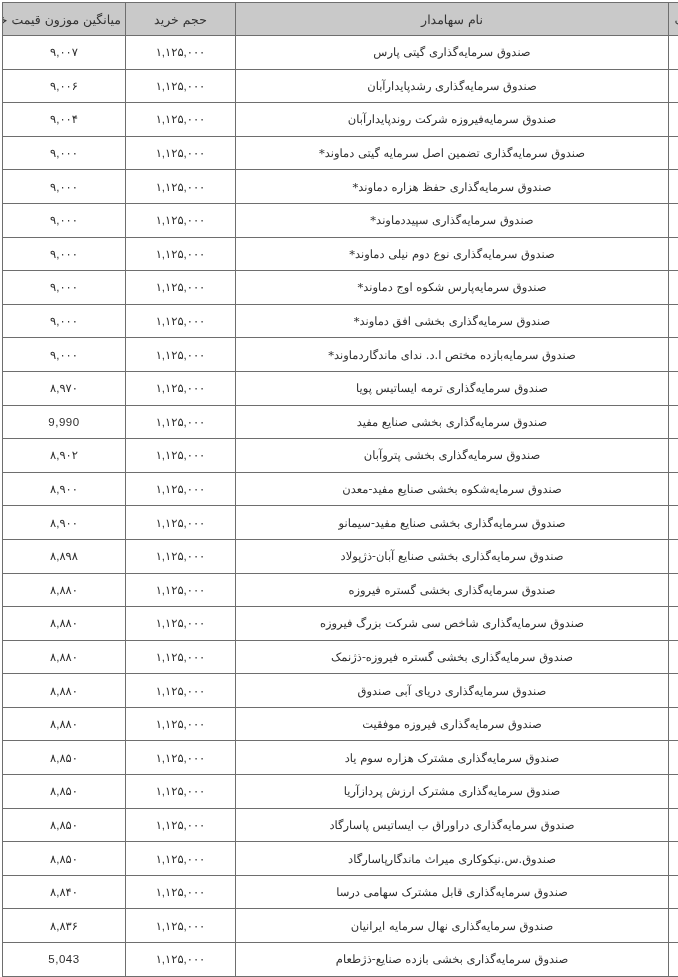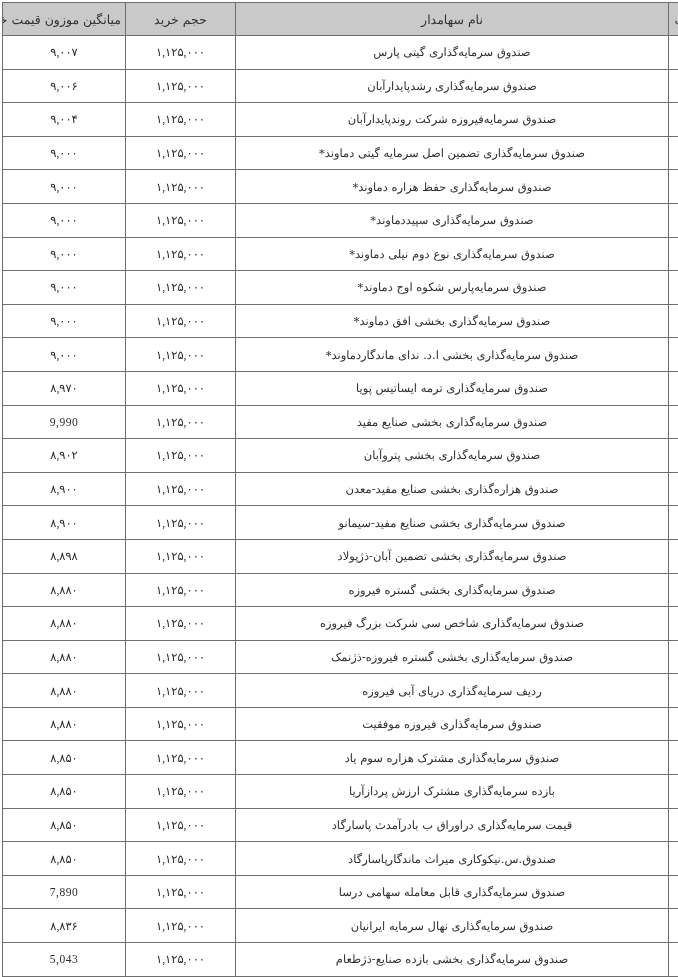--- a/index.html
+++ b/index.html
@@ -46,21 +46,21 @@
     table.fund-table tbody td {
       height: 32.6px;
       font-size: 11.5px;
       color: #2e2e2e;
     }
     col.c-rank  { width: 40px; }
     col.c-name  { width: 433px; }
     col.c-vol   { width: 110px; }
     col.c-price { width: 123px; }
     td.num {
-      font-family: Liberation Serif, serif;
+      font-family: Liberation Sans, sans-serif;
       font-size: 10.5px;
       letter-spacing: 0.5px;
       color: #444;
     }
     td.rank {
       font-family: "DejaVu Sans", sans-serif;
       font-size: 10.5px;
     }
   </style>
 </head>
@@ -132,21 +132,21 @@
           <td class="num">۹,۰۰۰</td>
         </tr>
         <tr>
           <td class="rank">۲۸</td>
           <td class="name">صندوق سرمایه‌گذاری بخشی افق دماوند*</td>
           <td class="num">۱,۱۲۵,۰۰۰</td>
           <td class="num">۹,۰۰۰</td>
         </tr>
         <tr>
           <td class="rank">۲۹</td>
-          <td class="name">صندوق سرمایه‌گذاری بخشی ا.د. ندای ماندگاردماوند*</td>
+          <td class="name">صندوق سرمایه‌بازده مختص ا.د. ندای ماندگاردماوند*</td>
           <td class="num">۱,۱۲۵,۰۰۰</td>
           <td class="num">۹,۰۰۰</td>
         </tr>
         <tr>
           <td class="rank">۳۰</td>
           <td class="name">صندوق سرمایه‌گذاری ترمه ایساتیس پویا</td>
           <td class="num">۱,۱۲۵,۰۰۰</td>
           <td class="num">۸,۹۷۰</td>
         </tr>
         <tr>
@@ -156,33 +156,33 @@
           <td class="num">9,990</td>
         </tr>
         <tr>
           <td class="rank">۳۲</td>
           <td class="name">صندوق سرمایه‌گذاری بخشی پتروآبان</td>
           <td class="num">۱,۱۲۵,۰۰۰</td>
           <td class="num">۸,۹۰۲</td>
         </tr>
         <tr>
           <td class="rank">۳۳</td>
-          <td class="name">صندوق هزاره‌گذاری بخشی صنایع مفید-معدن</td>
+          <td class="name">صندوق سرمایه‌شکوه بخشی صنایع مفید-معدن</td>
           <td class="num">۱,۱۲۵,۰۰۰</td>
           <td class="num">۸,۹۰۰</td>
         </tr>
         <tr>
           <td class="rank">۳۴</td>
           <td class="name">صندوق سرمایه‌گذاری بخشی صنایع مفید-سیمانو</td>
           <td class="num">۱,۱۲۵,۰۰۰</td>
           <td class="num">۸,۹۰۰</td>
         </tr>
         <tr>
           <td class="rank">۳۵</td>
-          <td class="name">صندوق سرمایه‌گذاری بخشی تضمین آبان-ذژپولاد</td>
+          <td class="name">صندوق سرمایه‌گذاری بخشی صنایع آبان-ذژپولاد</td>
           <td class="num">۱,۱۲۵,۰۰۰</td>
           <td class="num">۸,۸۹۸</td>
         </tr>
         <tr>
           <td class="rank">۳۶</td>
           <td class="name">صندوق سرمایه‌گذاری بخشی گستره فیروزه</td>
           <td class="num">۱,۱۲۵,۰۰۰</td>
           <td class="num">۸,۸۸۰</td>
         </tr>
         <tr>
@@ -192,59 +192,59 @@
           <td class="num">۸,۸۸۰</td>
         </tr>
         <tr>
           <td class="rank">۳۸</td>
           <td class="name">صندوق سرمایه‌گذاری بخشی گستره فیروزه-ذژنمک</td>
           <td class="num">۱,۱۲۵,۰۰۰</td>
           <td class="num">۸,۸۸۰</td>
         </tr>
         <tr>
           <td class="rank">۳۹</td>
-          <td class="name">ردیف سرمایه‌گذاری دریای آبی فیروزه</td>
+          <td class="name">صندوق سرمایه‌گذاری دریای آبی صندوق</td>
           <td class="num">۱,۱۲۵,۰۰۰</td>
           <td class="num">۸,۸۸۰</td>
         </tr>
         <tr>
           <td class="rank">۴۰</td>
           <td class="name">صندوق سرمایه‌گذاری فیروزه موفقیت</td>
           <td class="num">۱,۱۲۵,۰۰۰</td>
           <td class="num">۸,۸۸۰</td>
         </tr>
         <tr>
           <td class="rank">۴۱</td>
           <td class="name">صندوق سرمایه‌گذاری مشترک هزاره سوم یاد</td>
           <td class="num">۱,۱۲۵,۰۰۰</td>
           <td class="num">۸,۸۵۰</td>
         </tr>
         <tr>
           <td class="rank">۴۲</td>
-          <td class="name">بازده سرمایه‌گذاری مشترک ارزش پردازآریا</td>
+          <td class="name">صندوق سرمایه‌گذاری مشترک ارزش پردازآریا</td>
           <td class="num">۱,۱۲۵,۰۰۰</td>
           <td class="num">۸,۸۵۰</td>
         </tr>
         <tr>
           <td class="rank">۴۳</td>
-          <td class="name">قیمت سرمایه‌گذاری دراوراق ب بادرآمدث پاسارگاد</td>
+          <td class="name">صندوق سرمایه‌گذاری دراوراق ب ایساتیس پاسارگاد</td>
           <td class="num">۱,۱۲۵,۰۰۰</td>
           <td class="num">۸,۸۵۰</td>
         </tr>
         <tr>
           <td class="rank">۴۴</td>
           <td class="name">صندوق.س.نیکوکاری میراث ماندگارپاسارگاد</td>
           <td class="num">۱,۱۲۵,۰۰۰</td>
           <td class="num">۸,۸۵۰</td>
         </tr>
         <tr>
           <td class="rank">۴۵</td>
-          <td class="name">صندوق سرمایه‌گذاری قابل معامله سهامی درسا</td>
-          <td class="num">۱,۱۲۵,۰۰۰</td>
-          <td class="num">7,890</td>
+          <td class="name">صندوق سرمایه‌گذاری قابل مشترک سهامی درسا</td>
+          <td class="num">۱,۱۲۵,۰۰۰</td>
+          <td class="num">۸,۸۴۰</td>
         </tr>
         <tr>
           <td class="rank">۴۶</td>
           <td class="name">صندوق سرمایه‌گذاری نهال سرمایه ایرانیان</td>
           <td class="num">۱,۱۲۵,۰۰۰</td>
           <td class="num">۸,۸۳۶</td>
         </tr>
         <tr>
           <td class="rank">۴۷</td>
           <td class="name">صندوق سرمایه‌گذاری بخشی بازده صنایع-ذژطعام</td>

